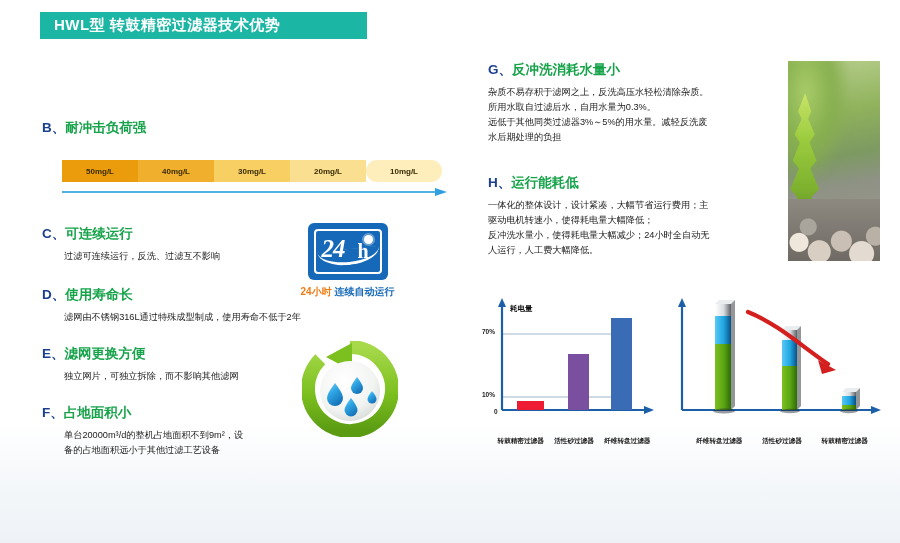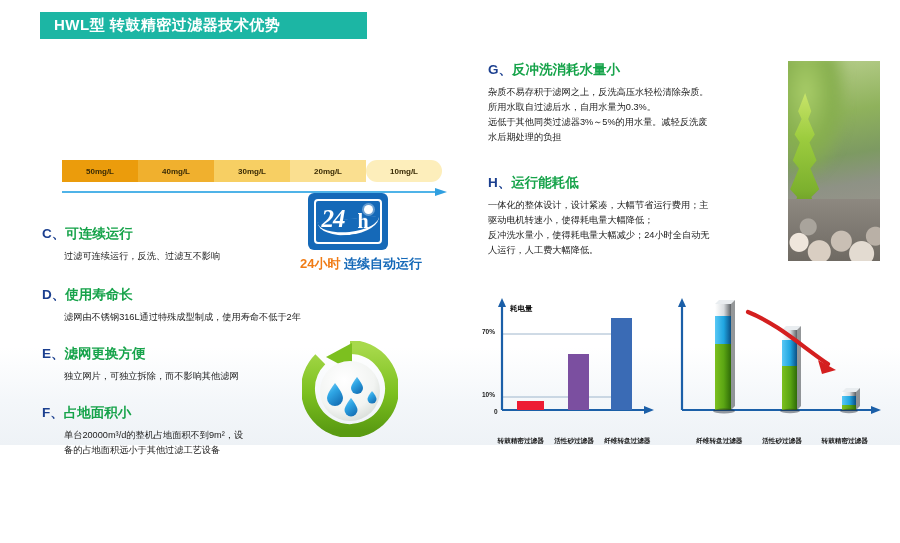--- a/index.html
+++ b/index.html
@@ -5,21 +5,21 @@
   * { margin:0; padding:0; box-sizing:border-box; }
   html,body { width:900px; height:543px; }
   body {
     font-family:"Liberation Sans","DejaVu Sans",sans-serif;
     background:#ffffff;
     position:relative;
     overflow:hidden;
   }
   #page {
     position:relative;
-    width:900px; height:445px;
+    width:900px; height:543px;
     background:linear-gradient(180deg,#ffffff 0%,#ffffff 78%,#f4f7fa 90%,#eef2f6 100%);
   }
 
   
   .header-bar {
     position:absolute; left:40px; top:12px;
     width:327px; height:27px;
     background:#1cb6a4;
     display:flex; align-items:center;
   }
@@ -49,21 +49,21 @@
   .arrow-line .ln {
     position:absolute; left:0; top:3px; width:375px; height:2px; background:#4fb3e8;
   }
   .arrow-line .hd {
     position:absolute; left:373px; top:0; width:0; height:0;
     border-top:4px solid transparent; border-bottom:4px solid transparent;
     border-left:12px solid #2f9fe0;
   }
 
   
-  .logo24 { position:absolute; left:300px; top:193px; width:95px; }
+  .logo24 { position:absolute; left:300px; top:223px; width:95px; }
   .logo24 .box {
     width:80px; height:57px; background:#1569b8; border-radius:6px;
     margin:0 auto; position:relative; display:flex; align-items:center; justify-content:center;
   }
   .logo24 .inner {
     width:68px; height:45px; border:2px solid #ffffff; border-radius:4px;
     position:relative; overflow:hidden;
   }
   .logo24 .num {
     position:absolute; left:6px; top:4px;
@@ -73,21 +73,21 @@
   .logo24 .sun {
     position:absolute; right:7px; top:4px; width:9px; height:9px;
     background:#ffffff; border-radius:50%;
     box-shadow:0 0 0 2px rgba(255,255,255,.35);
   }
   .logo24 .swoosh {
     position:absolute; left:2px; bottom:7px; width:62px; height:16px;
     border-bottom:3px solid #ffffff; border-radius:0 0 50% 50%/0 0 100% 100%;
     transform:rotate(-6deg);
   }
-  .logo24 .cap { text-align:center; margin-top:5px; font-size:13px; font-weight:bold; white-space:nowrap; }
+  .logo24 .cap { text-align:center; margin-top:5px; font-size:10px; font-weight:bold; white-space:nowrap; }
   .logo24 .cap .o { color:#f07c16; }
   .logo24 .cap .b { color:#1569b8; }
 
   
   .recyc { position:absolute; left:302px; top:341px; width:96px; height:96px; }
   
   .photo {
     position:absolute; left:788px; top:61px; width:92px; height:200px;
     overflow:hidden; background:#6d8a4a;
   }
@@ -124,20 +124,23 @@
 <body>
 
 <div id="page">
 
   <div class="header-bar">
     <span class="htxt">HWL型 转鼓精密过滤器技术优势</span>
   </div>
 
 
   <div class="sec" style="left:42px; top:120px; width:340px;">
+    <div class="sec-h">
+      <span class="lt">B、</span><span class="cn">耐冲击负荷强</span>
+    </div>
   </div>
 
   <div class="scale-wrap">
     <div class="scale">
       <div class="seg" style="background:#eb9c0c;">50mg/L</div>
       <div class="seg" style="background:#f0b02e;">40mg/L</div>
       <div class="seg" style="background:#f7cf63;">30mg/L</div>
       <div class="seg" style="background:#fadf90;">20mg/L</div>
       <div class="seg" style="background:#fdeebb;border-radius:11px;">10mg/L</div>
     </div>

